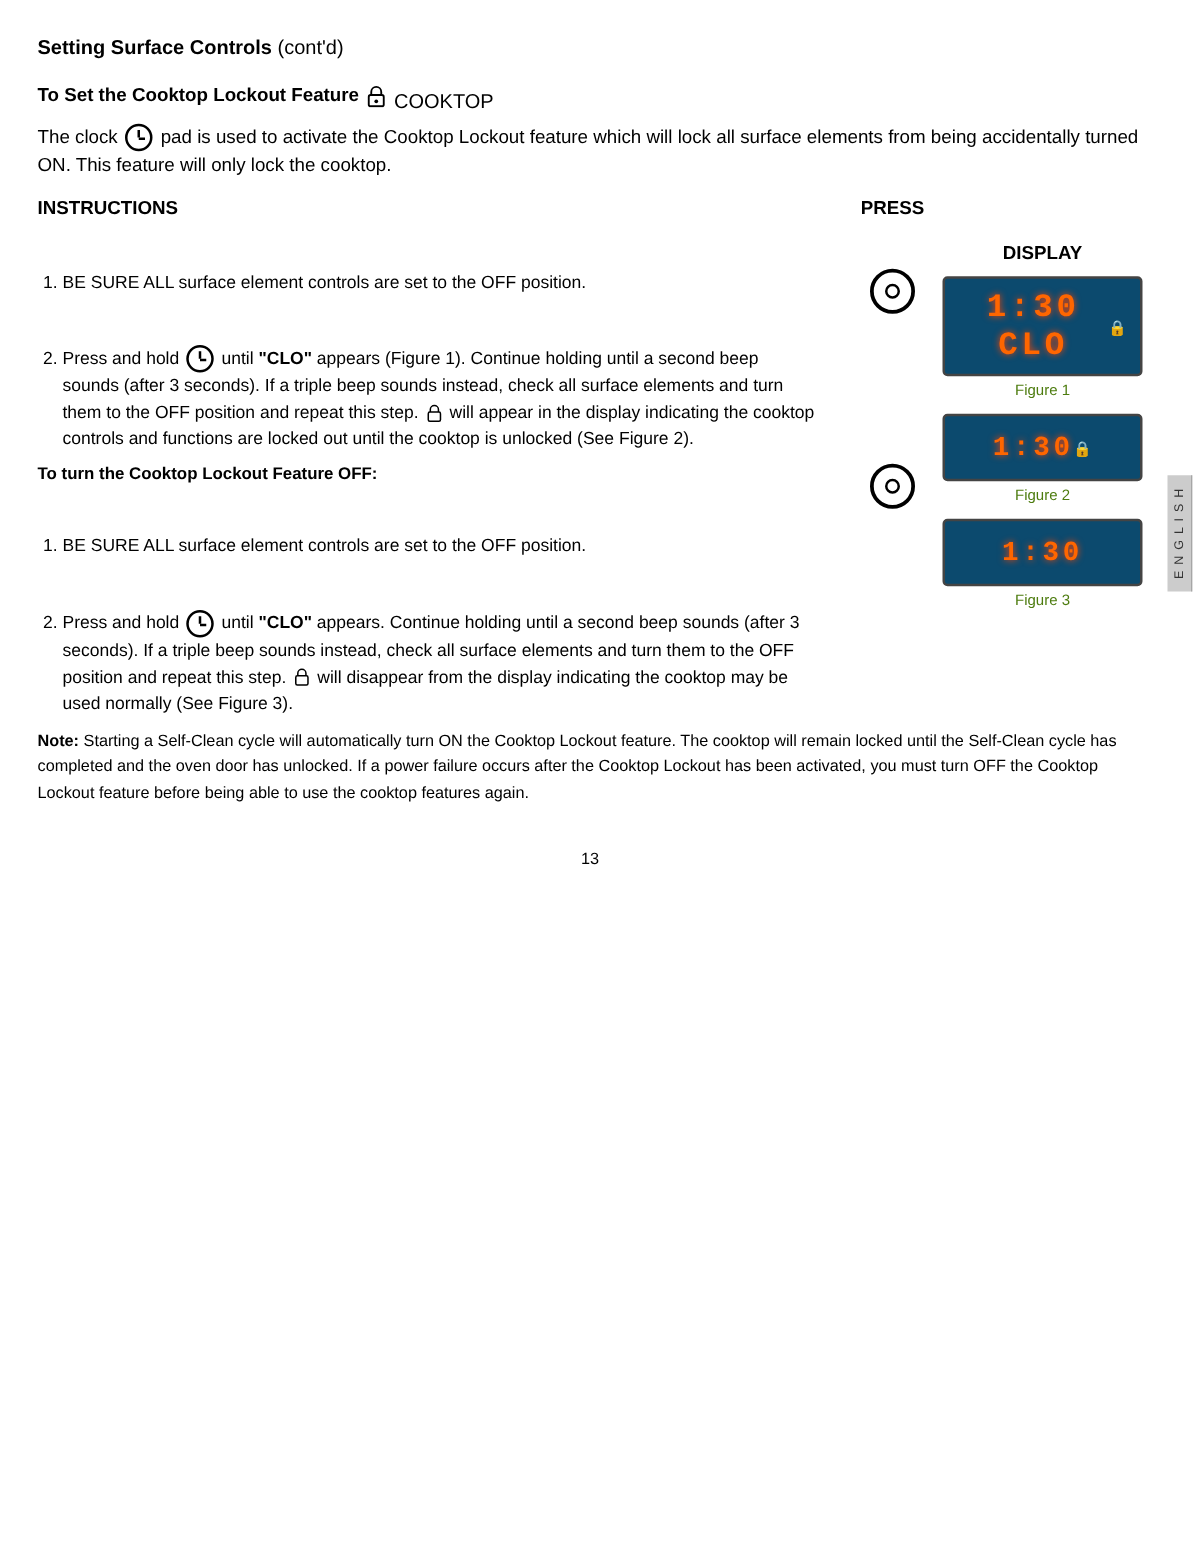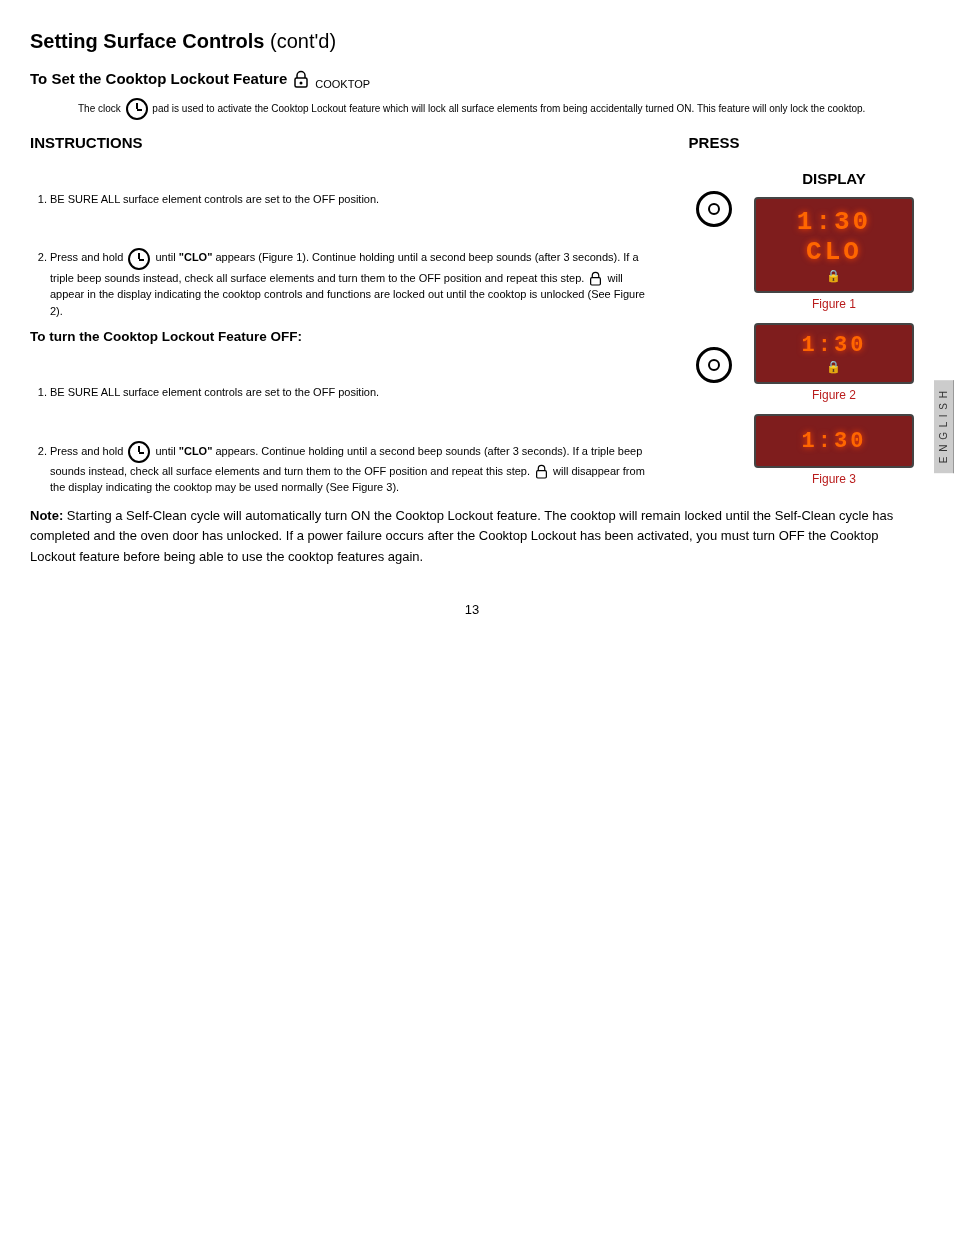--- a/index.html
+++ b/index.html
@@ -7,40 +7,39 @@
       font-family: Arial, sans-serif;
       font-size: 14px;
       background: #fff;
       color: #000;
       width: 954px;
       min-height: 1239px;
       padding: 30px 40px 30px 30px;
       position: relative;
     }
     h1.page-title {
-      font-size: 20px;
+      font-size: 16px;
       font-weight: bold;
       margin-bottom: 14px;
     }
     h1.page-title span.contd {
       font-weight: normal;
     }
     .section-header {
       font-size: 15px;
       font-weight: bold;
       margin-bottom: 8px;
       display: flex;
       align-items: center;
       gap: 6px;
     }
     .intro-text {
-      font-size: 10px;
+      font-size: 15px;
       line-height: 1.5;
       margin-bottom: 14px;
-      margin-left: 48px;
     }
     .clock-icon-inline {
       display: inline-flex;
       align-items: center;
       justify-content: center;
       width: 22px;
       height: 22px;
       border: 2px solid #000;
       border-radius: 50%;
       font-size: 10px;
@@ -92,59 +91,59 @@
     .subsection-title {
       font-size: 13.5px;
       font-weight: bold;
       margin-bottom: 6px;
     }
     ol {
       padding-left: 20px;
       margin-bottom: 10px;
     }
     ol li {
-      font-size: 11px;
+      font-size: 14px;
       line-height: 1.5;
       margin-bottom: 4px;
       margin-top: 40px;
     }
 
     
     .display-panel {
-      background: #7f1d1d;
+      background: #0c4a6e;
       border: 2px solid #444;
       border-radius: 4px;
       padding: 8px 10px;
       margin-bottom: 4px;
       text-align: center;
       min-height: 54px;
       display: flex;
       align-items: center;
       justify-content: center;
-      flex-direction: column;
+      flex-direction: row;
     }
     .display-text {
       font-family: 'Courier New', monospace;
       font-size: 26px;
       font-weight: bold;
       color: #ff6600;
       letter-spacing: 3px;
       text-shadow: 0 0 6px #ff4400;
     }
     .display-text.small-display {
       font-size: 22px;
     }
     .display-lock {
       color: #ff6600;
       font-size: 12px;
       margin-top: 2px;
     }
     .figure-label {
       font-size: 12px;
-      color: #b91c1c;
+      color: #4d7c0f;
       margin-bottom: 12px;
       text-align: center;
     }
 
     .press-icon {
       display: flex;
       align-items: center;
       justify-content: center;
       margin-top: 40px;
     }
@@ -209,21 +208,21 @@
 </h1>
 
 <div class="section-header">
   <span>To Set the Cooktop Lockout Feature</span>
 
   <svg width="16" height="18" viewBox="0 0 16 18">
     <rect x="2" y="8" width="12" height="9" rx="1.5" fill="none" stroke="#000" stroke-width="1.5"></rect>
     <path d="M4 8 V5.5 A4 4 0 0 1 12 5.5 V8" fill="none" stroke="#000" stroke-width="1.5"></path>
     <circle cx="8" cy="13" r="1.5" fill="#000"></circle>
   </svg>
-  <span style="font-size:11px; font-weight:normal; text-transform:uppercase; vertical-align:super;margin-top:11px;">Cooktop</span>
+  <span style="font-size:16px; font-weight:normal; text-transform:uppercase; vertical-align:super;margin-top:11px;">Cooktop</span>
 </div>
 
 <p class="intro-text">
   <span>The clock</span>
   
   <span class="clock-icon-inline"></span>
   <span>pad is used to activate the Cooktop Lockout feature which will lock all surface elements from being accidentally turned ON. This feature will only lock the cooktop.</span>
 </p>
 
 <div class="columns-wrapper">

